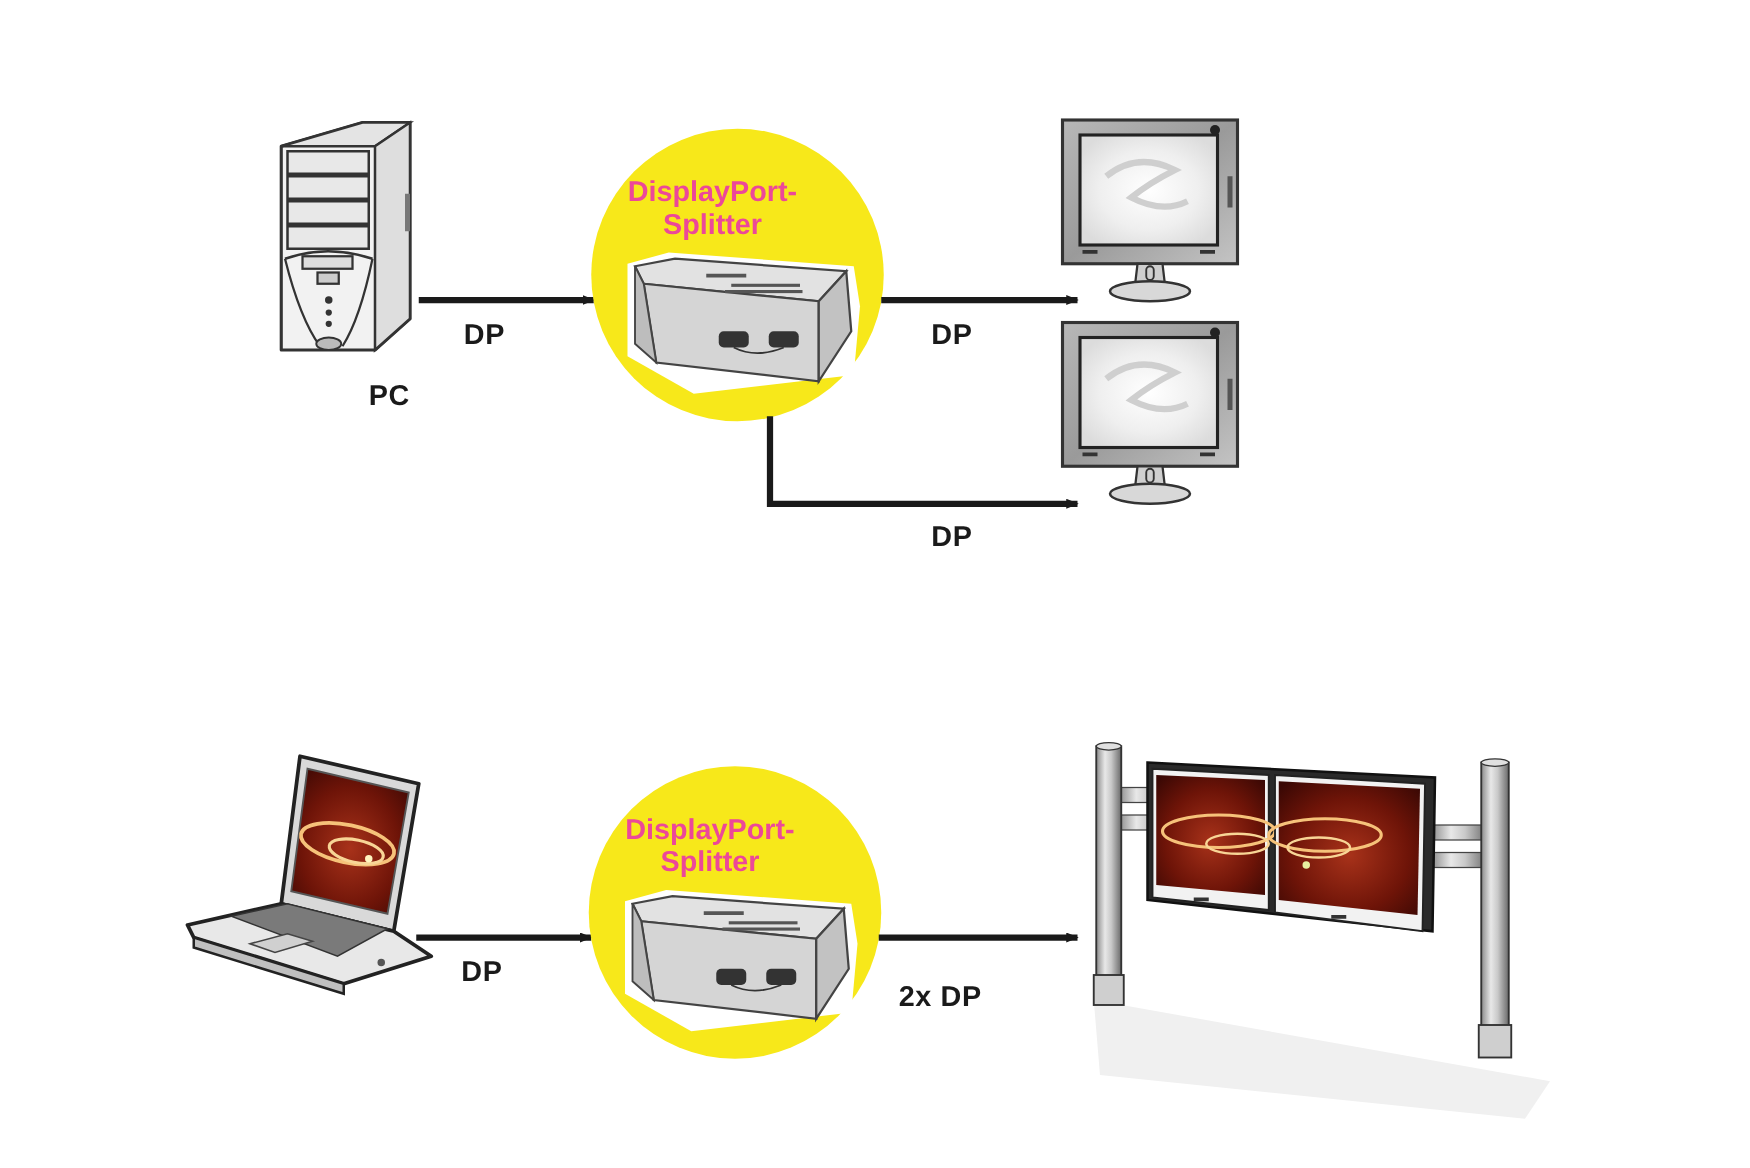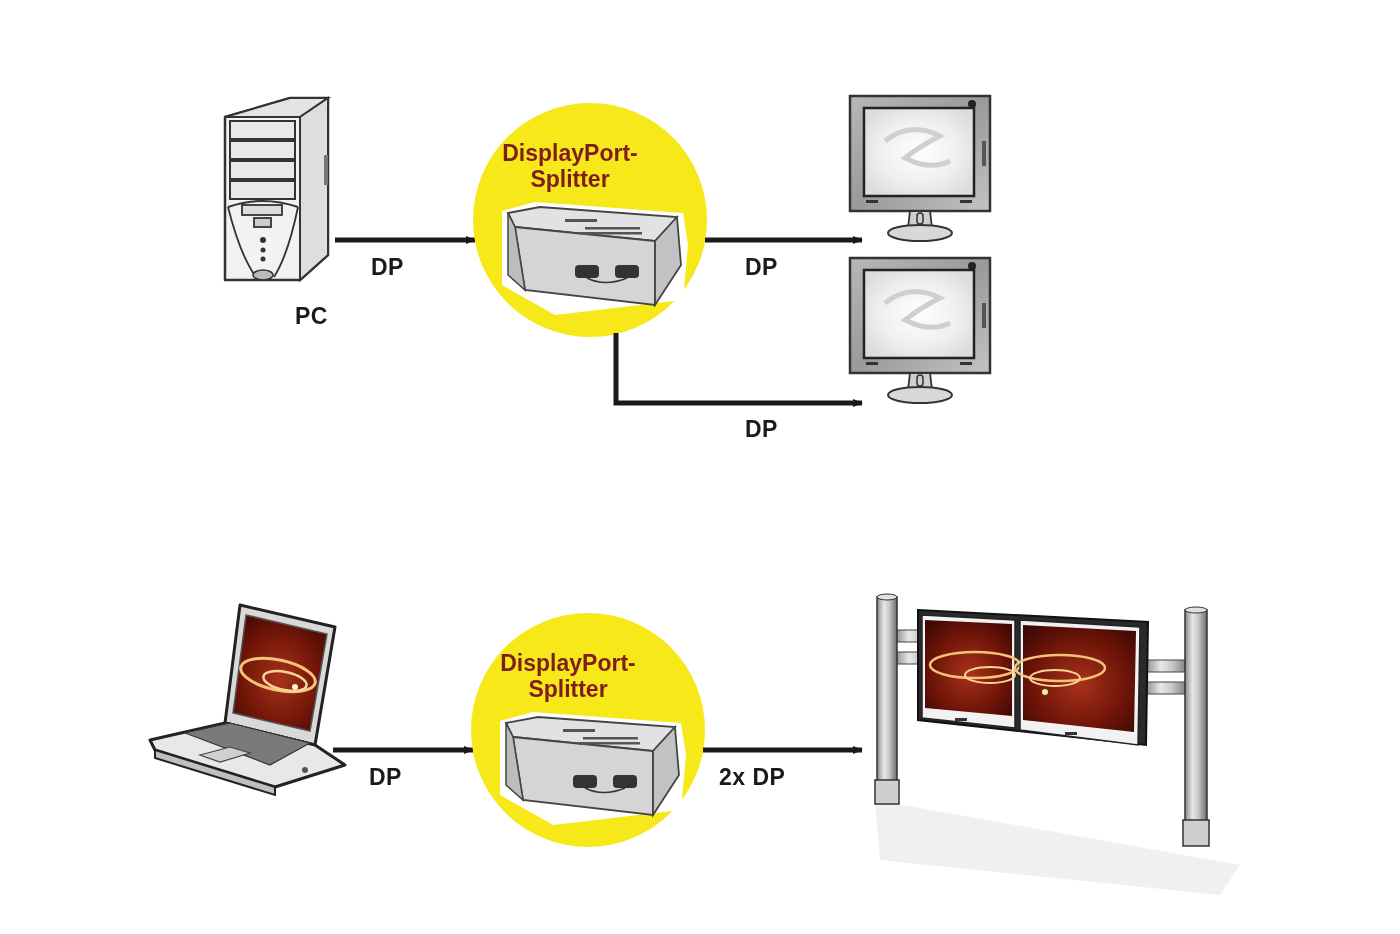--- a/index.html
+++ b/index.html
@@ -2,21 +2,21 @@
 <html><head>
   <meta charset="utf-8">
   <style>
     html, body { margin: 0; padding: 0; background: #ffffff; }
     body { width: 1400px; height: 934px; position: relative; overflow: hidden;
            font-family: "Liberation Sans", "DejaVu Sans", sans-serif; }
     #canvas { position: absolute; left: 0; top: 0; width: 1400px; height: 934px; }
     .lbl { position: absolute; font-family: "Liberation Sans", sans-serif; font-weight: bold;
            color: #1a1a1a; font-size: 23px; letter-spacing: 0.5px; white-space: nowrap; }
     .circle-title { position: absolute; font-family: "Liberation Sans", sans-serif; font-weight: bold;
-           color: #7f1d1d; font-size: 23px; text-align: center; line-height: 26px; width: 200px; }
+           color: #ec4899; font-size: 23px; text-align: center; line-height: 26px; width: 200px; }
   </style>
 </head>
 <body>
 
 <svg id="canvas" width="1400" height="934" viewBox="0 0 1400 934" xmlns="http://www.w3.org/2000/svg">
   <defs>
     <linearGradient id="metal" x1="0" y1="0" x2="1" y2="0">
       <stop offset="0" stop-color="#8a8a8a"></stop>
       <stop offset="0.35" stop-color="#e8e8e8"></stop>
       <stop offset="0.6" stop-color="#c9c9c9"></stop>
@@ -185,13 +185,13 @@
   <div>Splitter</div>
 </div>
 <div class="lbl" style="left:745px; top:254px;">DP</div>
 <div class="lbl" style="left:745px; top:416px;">DP</div>
 
 <div class="lbl" style="left:369px; top:764px;">DP</div>
 <div class="circle-title" style="left:468px; top:650px;">
   <div>DisplayPort-</div>
   <div>Splitter</div>
 </div>
-<div class="lbl" style="left:719px; top:764px;">2x DP</div>
+<div class="lbl" style="left:719px; top:784px;">2x DP</div>
 
 </body></html>

